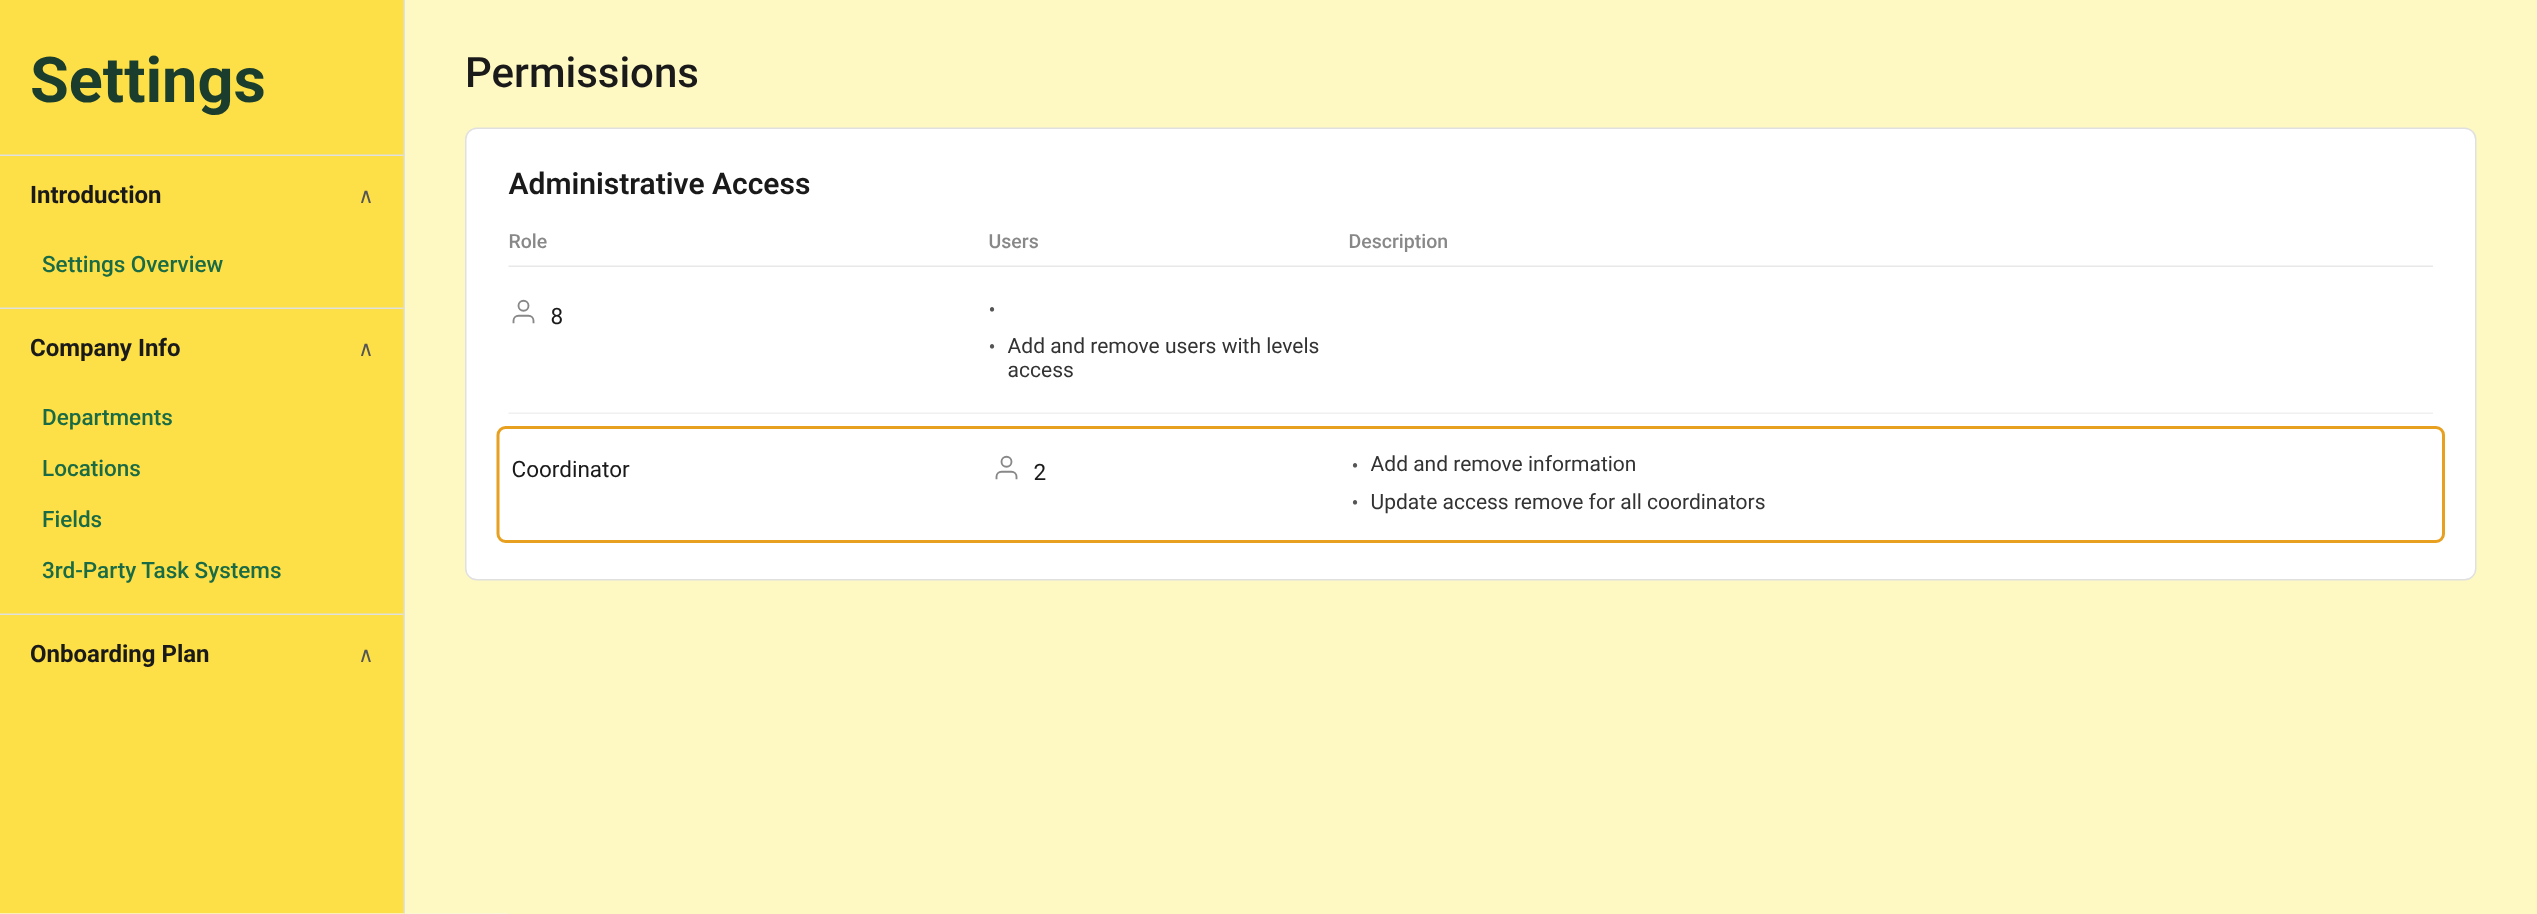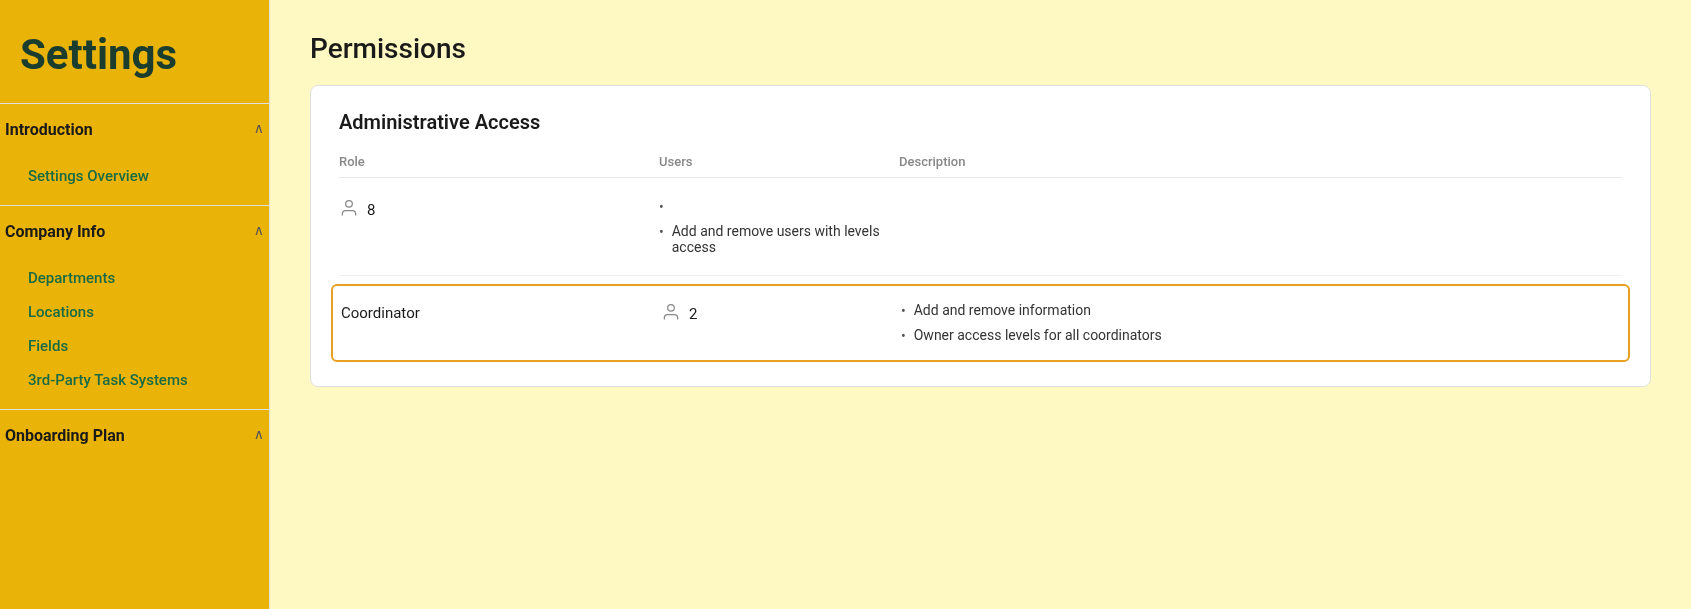--- a/index.html
+++ b/index.html
@@ -8,42 +8,42 @@
       background: #f5f5f5;
       display: flex;
       height: 609px;
       overflow: hidden;
     }
 
     
     .sidebar {
       width: 270px;
       min-width: 270px;
-      background: #eab308;
+      background: #fde047;
       padding: 20px 0 0 0;
       border-right: 1px solid #e0e0e0;
       overflow-y: auto;
     }
 
     .page-title {
       font-size: 42px;
       font-weight: 700;
       color: #1a3d2e;
       padding: 10px 20px 24px 20px;
     }
 
     .sidebar-section {
       border-top: 1px solid #e0e0e0;
     }
 
     .sidebar-section-header {
       display: flex;
-      align-items: flex-start;
+      align-items: flex-end;
       justify-content: space-between;
-      padding: 16px 5px;
+      padding: 16px 20px;
       cursor: pointer;
     }
 
     .sidebar-section-title {
       font-size: 16px;
       font-weight: 700;
       color: #1a1a1a;
     }
 
     .chevron-icon {
@@ -245,19 +245,19 @@
         </span>
         <span>2</span>
       </div>
       <div class="desc-cell">
         <div class="desc-item">
           <span class="bullet">•</span>
           <span class="desc-text">Add and remove information</span>
         </div>
         <div class="desc-item">
           <span class="bullet">•</span>
-          <span class="desc-text">Owner access levels for all coordinators</span>
+          <span class="desc-text">Update access remove for all coordinators</span>
         </div>
       </div>
     </div>
 
   </div>
 </div>
 
 </body></html>

